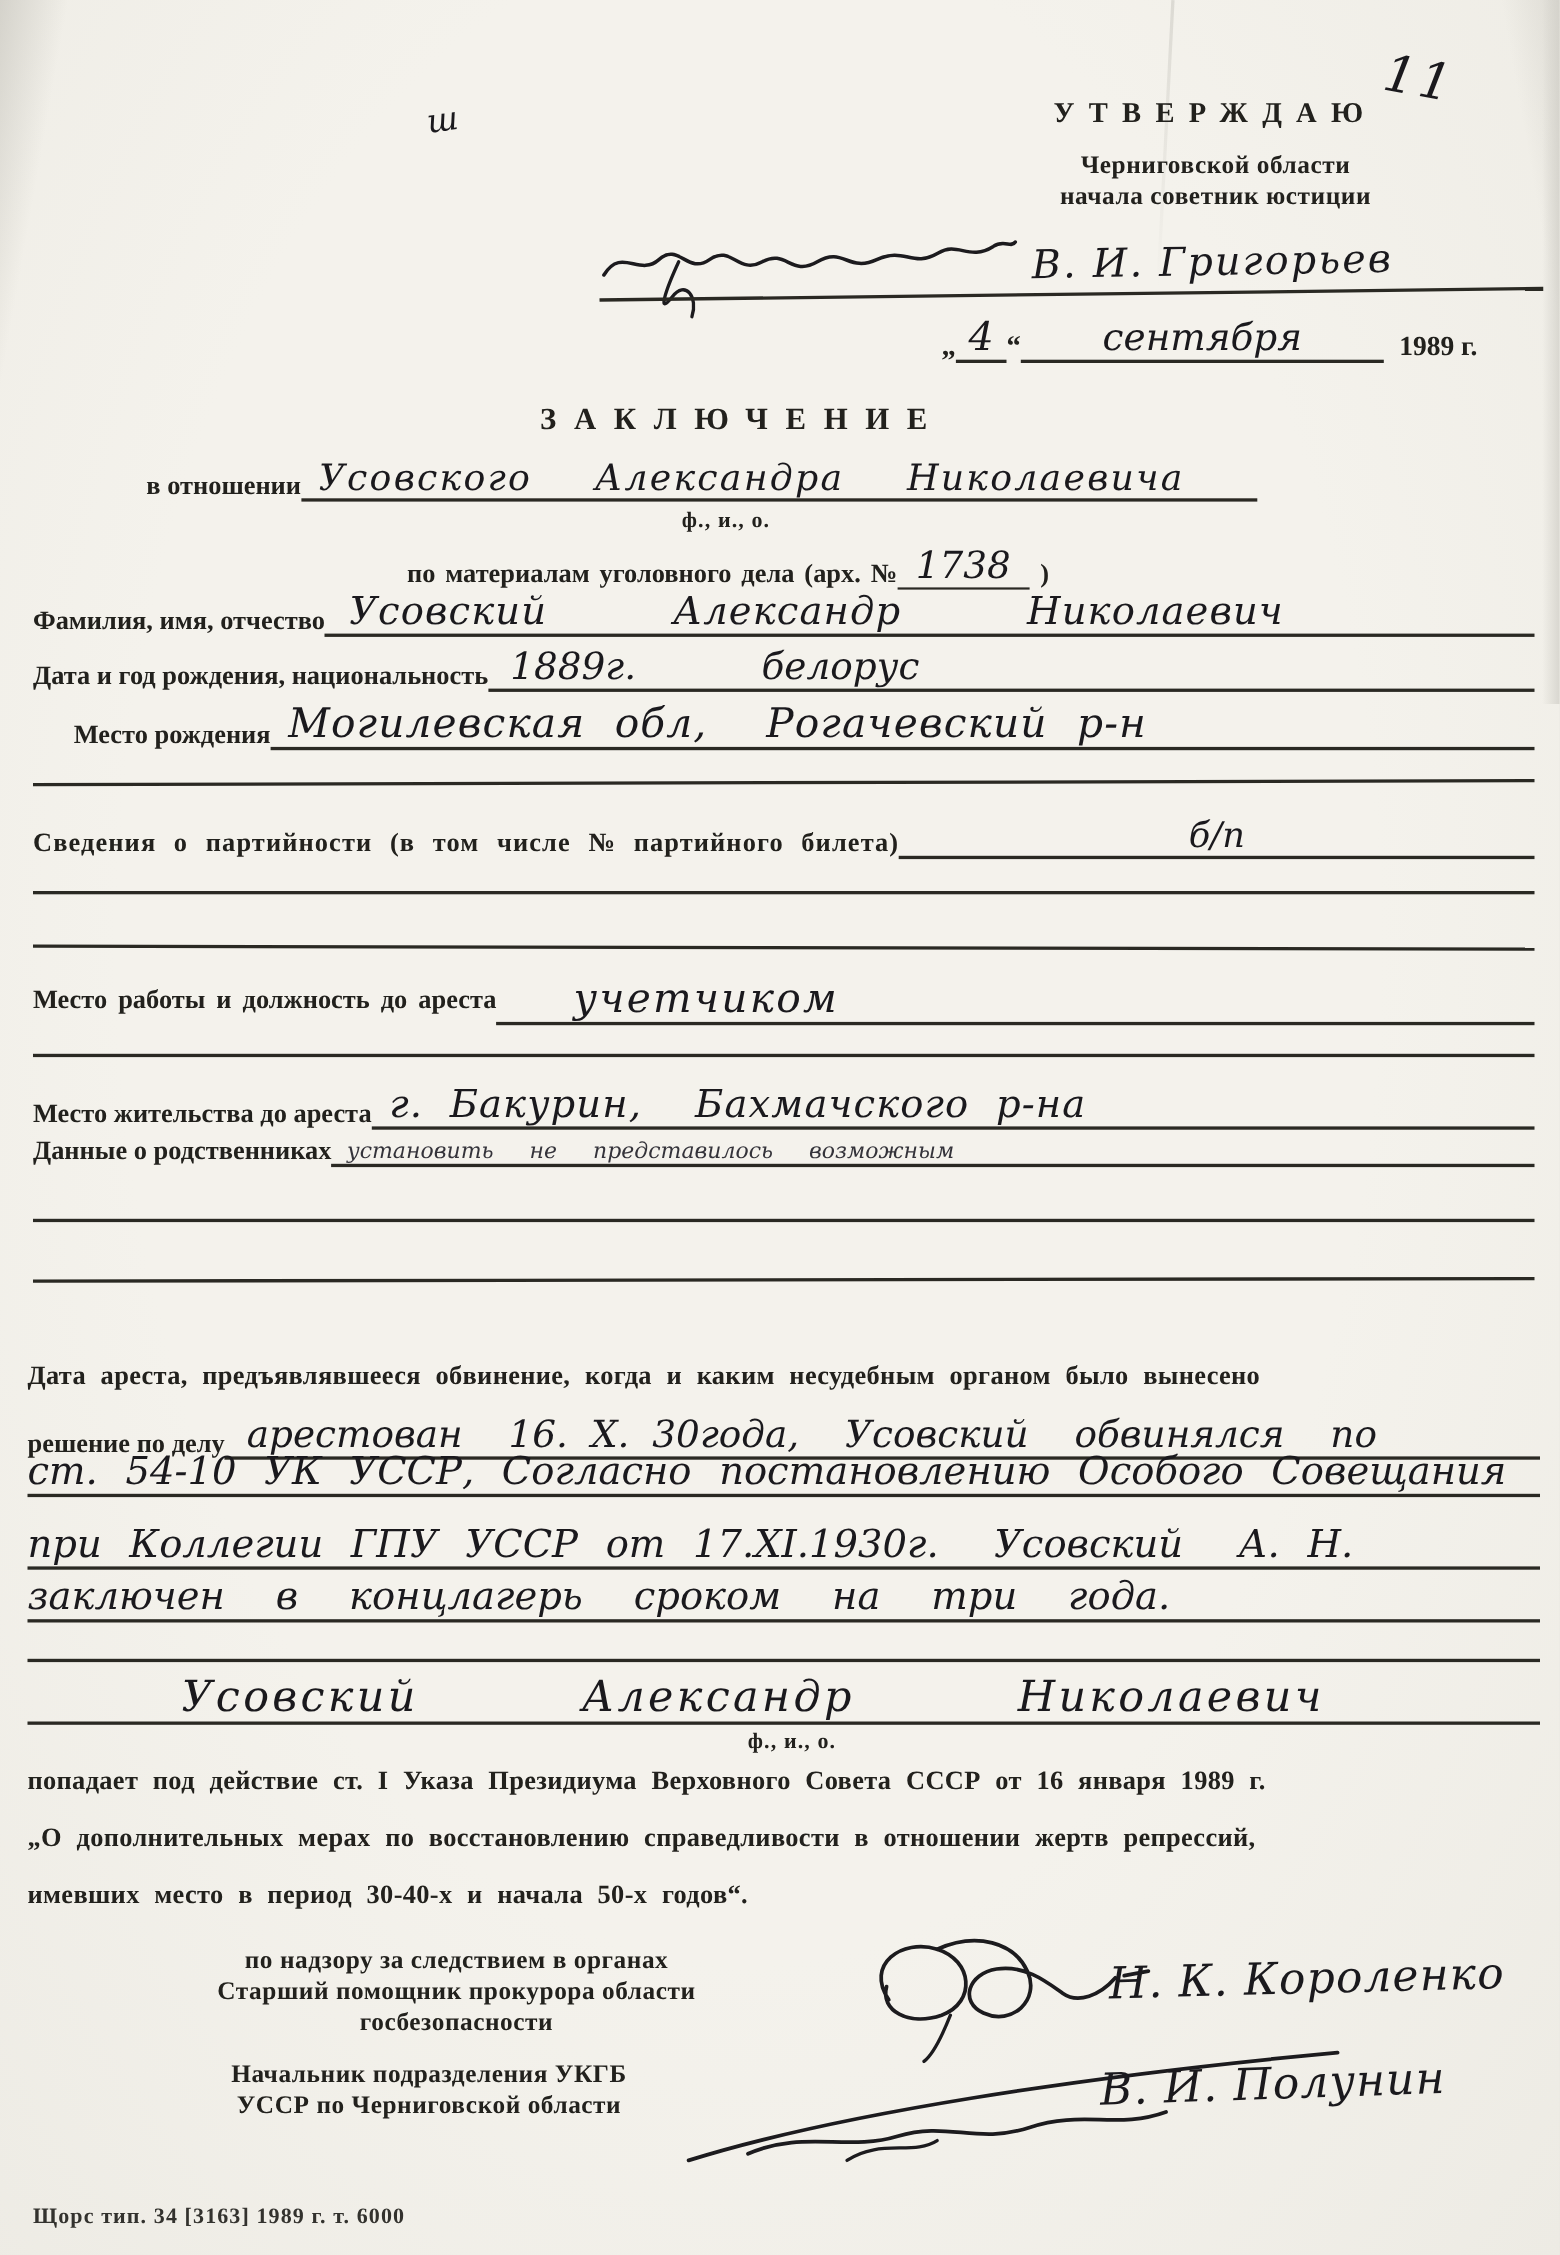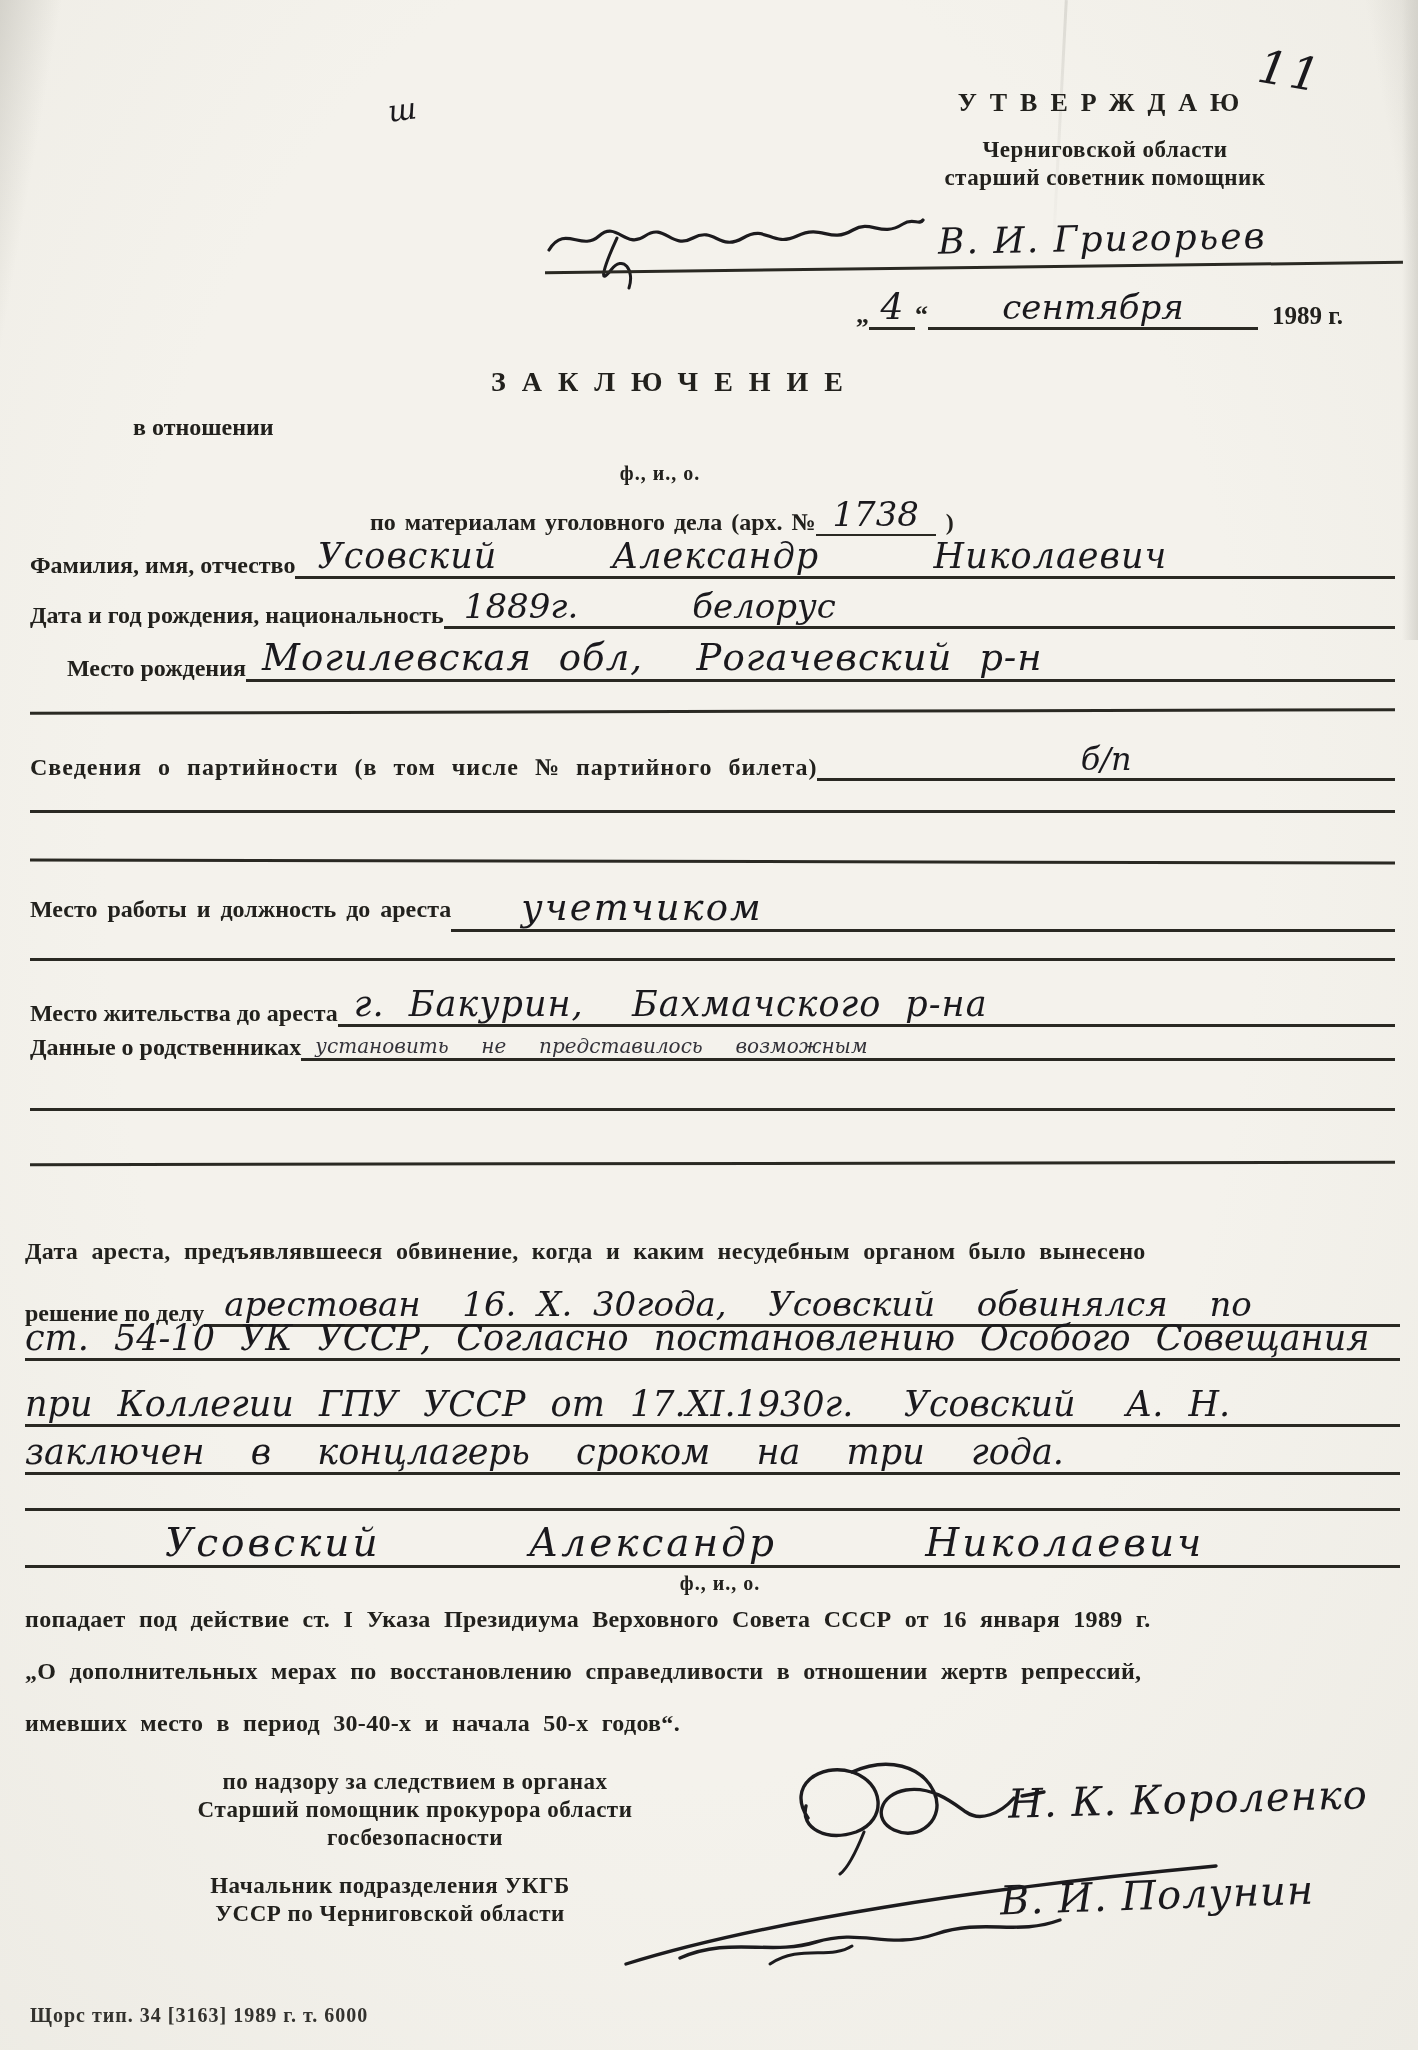--- a/index.html
+++ b/index.html
@@ -38,21 +38,21 @@
   <div class="crease" style="left:1058px;top:0;width:3px;height:260px;transform:rotate(3deg);"></div>
 
   <div class="abs hw" style="left:388px;top:92px;font-size:30px;transform:rotate(-8deg);">ш</div>
 
   <div class="abs hw" style="left:1258px;top:44px;font-size:46px;transform:rotate(10deg);letter-spacing:3px;">11</div>
 
   <div class="abs" style="left:888px;top:88px;width:434px;text-align:center;">
     <div class="typed stamp">УТВЕРЖДАЮ</div>
     <div style="height:18px;"></div>
     <div class="typed roleline">Черниговской области</div>
-    <div class="typed roleline">старший советник помощник</div>
+    <div class="typed roleline">начала советник юстиции</div>
   </div>
 
   <svg class="sig abs" style="left:545px;top:202px;" width="380" height="92" viewBox="0 0 380 92">
     <path d="M4,48 C20,22 36,50 54,34 C72,18 80,48 100,34 C120,20 126,48 148,36 C170,24 174,50 198,36 C222,22 226,46 252,34 C278,22 284,42 308,28 C326,17 336,36 358,22 C368,15 374,24 378,18" stroke-width="3.2"></path>
     <path d="M72,36 C60,62 52,86 66,68 C78,52 90,68 84,86" stroke-width="3"></path>
   </svg>
   <div class="abs hw" style="left:938px;top:218px;font-size:36px;letter-spacing:2px;transform:rotate(-1deg);">В. И. Григорьев</div>
   <div class="rule" style="left:545px;top:266px;width:858px;transform:rotate(-0.7deg);"></div>
 
   <div class="abs" style="left:856px;top:286px;display:flex;align-items:flex-end;">
@@ -60,20 +60,23 @@
     <span class="hw" style="font-size:36px;border-bottom:3px solid #2a2923;min-width:46px;text-align:center;">4</span>
     <span class="typed" style="font-size:26px;">“</span>
     <span style="display:inline-block;width:330px;border-bottom:3px solid #2a2923;text-align:center;"><span class="hw" style="font-size:34px;">сентября</span></span>
     <span class="typed" style="font-size:25px;margin-left:14px;">1989 г.</span>
   </div>
 
   <div class="abs typed" style="left:0;top:366px;width:1418px;text-align:center;font-size:28px;letter-spacing:16px;transform:translateX(-34px);">ЗАКЛЮЧЕНИЕ</div>
 
   <div class="row" style="left:133px;top:414px;width:1010px;">
     <span class="typed label" style="font-size:24px;">в отношении</span>
+    <div class="fill" style="padding-left:16px;">
+      <span class="hw" style="font-size:33px;letter-spacing:2px;word-spacing:16px;">Усовского  Александра  Николаевича</span>
+    </div>
   </div>
   <div class="abs typed smallcap" style="left:540px;top:462px;width:240px;text-align:center;">ф., и., о.</div>
 
   <div class="abs" style="left:370px;top:494px;display:flex;align-items:flex-end;">
     <span class="typed" style="font-size:24px;word-spacing:3px;">по материалам уголовного дела (арх. №</span>
     <span style="display:inline-block;min-width:120px;border-bottom:2.5px solid #2a2923;text-align:center;"><span class="hw" style="font-size:34px;">1738</span></span>
     <span class="typed" style="font-size:24px;margin-left:10px;">)</span>
   </div>
 
   <div class="row" style="left:30px;top:536px;width:1365px;">

